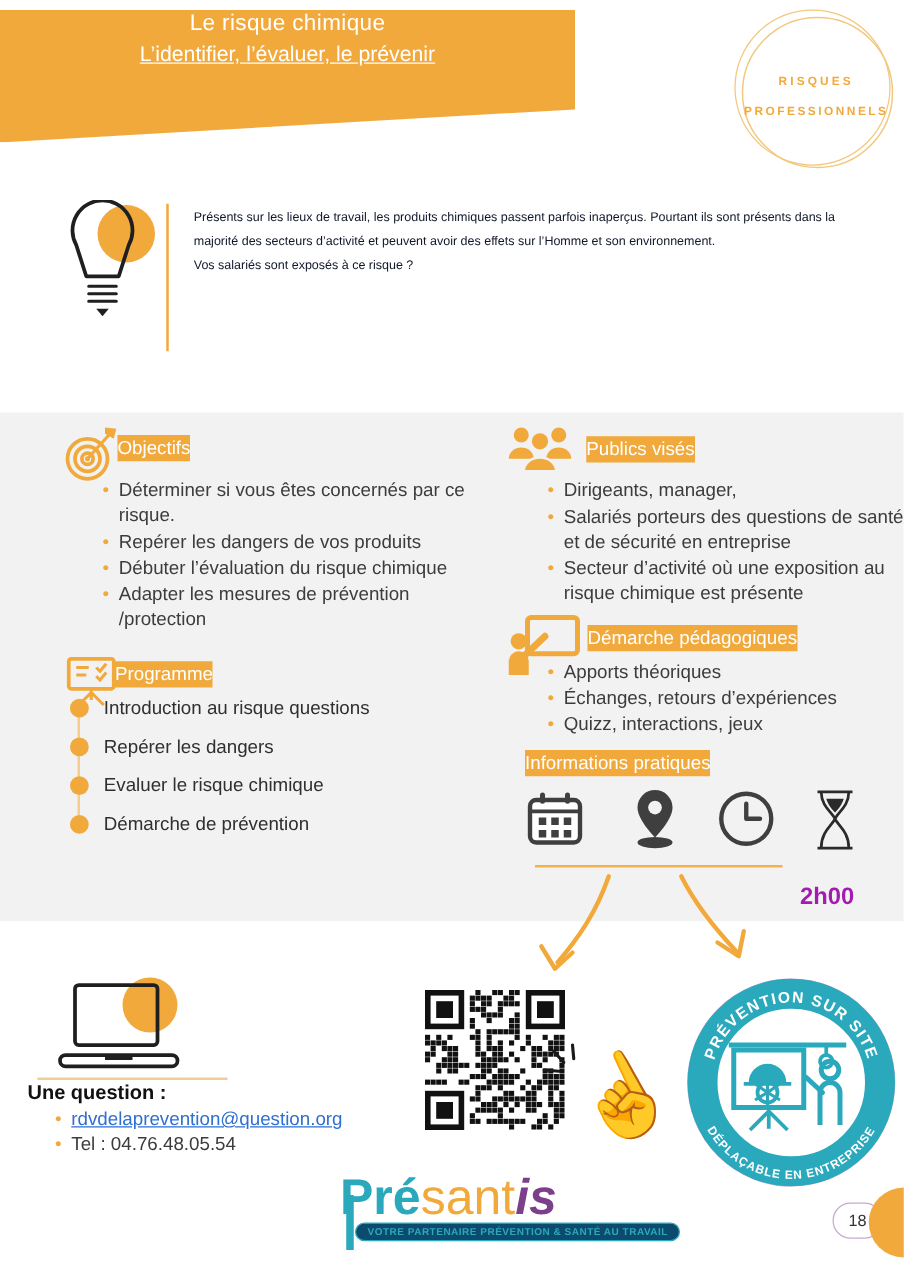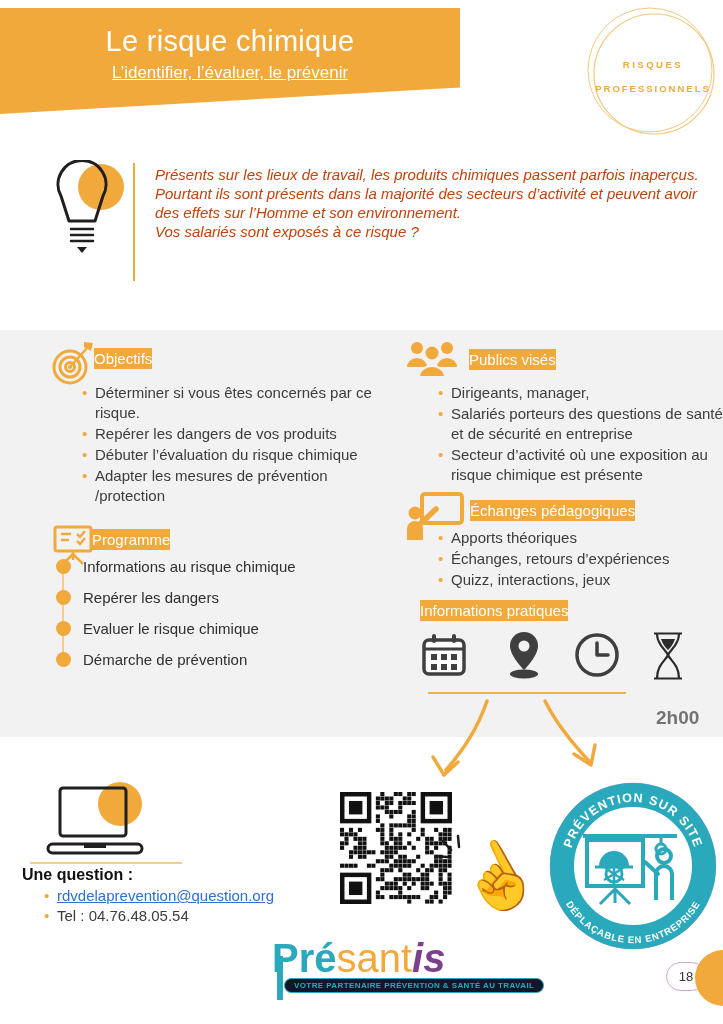--- a/index.html
+++ b/index.html
@@ -6,65 +6,65 @@
   body{
     width:723px;height:1024px;position:relative;overflow:hidden;
     background:#ffffff;font-family:"Liberation Sans", sans-serif;color:#3c3c3c;
   }
   
   .banner{
     position:absolute;left:0;top:8px;width:460px;height:106px;background:#F2A93C;
     clip-path:polygon(0 0,100% 0,100% 75%,0 100%);
     color:#fff;text-align:center;
   }
-  .banner-title{font-size:29px;font-weight:500;margin-top:17px;letter-spacing:.3px;}
+  .banner-title{font-size:18px;font-weight:500;letter-spacing:.3px;}
   .banner-sub{font-size:17px;font-weight:400;margin-top:5px;text-decoration:underline;}
   .hbadge{position:absolute;left:578px;top:4px;width:150px;height:140px;}
   
   .intro-icon{position:absolute;left:45px;top:160px;}
   .intro-divider{position:absolute;left:133px;top:163px;width:2px;height:118px;background:#F2A93C;}
-  .intro-text{position:absolute;left:155px;top:165px;width:548px;font-size:15px;line-height:19px;color:#c2410c;font-style:italic;}
+  .intro-text{position:absolute;left:155px;top:165px;width:548px;font-size:10px;line-height:19px;color:#0f172a;}
   .intro-text p{margin:0;}
   
   .gray-band{position:absolute;left:0;top:330px;width:723px;height:407px;background:#F2F2F2;}
   
   .sec-label{position:absolute;background:#F2A93C;color:#fff;font-size:15px;padding:2px 0;white-space:nowrap;}
   .blist{position:absolute;list-style:none;margin:0;padding:0;font-size:15px;line-height:20px;color:#3c3c3c;}
   .blist li{position:relative;padding-left:13px;margin-bottom:1px;}
   .blist li::before{content:"\2022";position:absolute;left:0;top:0;color:#F2A93C;}
   .icon-abs{position:absolute;}
   
   .prog{position:absolute;left:56px;top:558px;width:300px;}
   .prog .pline{position:absolute;left:6px;top:10px;width:2px;height:96px;background:#F6CD8C;}
   .prog-row{position:relative;display:flex;align-items:center;margin-bottom:15px;height:16px;}
   .prog-dot{width:15px;height:15px;border-radius:50%;background:#F2A93C;margin-right:12px;flex:0 0 auto;position:relative;}
   .prog-row span{font-size:15px;color:#2f2f2f;}
   .underline{position:absolute;left:428px;top:692px;width:198px;height:2px;background:#F4B14A;}
-  .duration{position:absolute;left:656px;top:707px;color:#737373;font-size:19px;font-weight:bold;}
+  .duration{position:absolute;left:640px;top:707px;color:#a21caf;font-size:19px;font-weight:bold;}
   
   .contact-line{position:absolute;left:30px;top:862px;width:152px;height:2px;background:#EFCD93;}
   .contact-h{position:absolute;left:22px;top:866px;font-size:16px;font-weight:bold;color:#111;}
   .contact-list{position:absolute;left:44px;top:886px;list-style:none;margin:0;padding:0;font-size:15px;line-height:20px;}
   .contact-list li{position:relative;padding-left:13px;}
   .contact-list li::before{content:"\2022";position:absolute;left:0;top:0;color:#F2A93C;}
   .contact-list a{color:#2E6FD2;text-decoration:underline;}
   
   .qr{position:absolute;left:340px;top:792px;}
   .hand{position:absolute;left:459px;top:840px;font-size:64px;color:#1a1a1a;transform:rotate(-28deg);}
   .sparks{position:absolute;left:432px;top:834px;}
   .site-badge{position:absolute;left:549px;top:782px;}
   .arrows{position:absolute;left:415px;top:698px;pointer-events:none;}
   
   .logo{position:absolute;left:272px;top:938px;font-size:40px;line-height:40px;white-space:nowrap;}
   .logo .l1{color:#2AA9BC;font-weight:bold;}
   .logo .l2{color:#F2A93C;}
   .logo .l3{color:#7B3F8C;font-style:italic;font-weight:bold;}
   .logo-stem{position:absolute;left:277px;top:956px;width:6px;height:44px;background:#2AA9BC;}
   .tagline{position:absolute;left:284px;top:978px;border:1px solid #2AA9BC;border-radius:9px;
-    color:#2AA9BC;font-size:8px;font-weight:bold;letter-spacing:.4px;padding:2px 9px;white-space:nowrap;background:#0f172a;}
+    color:#2AA9BC;font-size:8px;font-weight:bold;letter-spacing:.4px;padding:2px 9px;white-space:nowrap;background:#0c4a6e;}
   .page-pill{position:absolute;left:666px;top:962px;width:38px;height:27px;border:1.5px solid #C9A8D4;border-radius:15px;
     display:flex;align-items:center;justify-content:center;font-size:13px;color:#333;background:#fff;}
   .corner-dot{position:absolute;left:695px;top:950px;width:56px;height:56px;border-radius:50%;background:#F2A93C;}
 </style>
 </head>
 <body>
 
 <div class="banner">
   <div class="banner-title">Le risque chimique</div>
   <div class="banner-sub">L’identifier, l’évaluer, le prévenir</div>
@@ -134,21 +134,21 @@
     <path d="M9,11 h10 M9,17 h8" stroke-width="2.5"></path>
     <path d="M25,11 l3,3 5,-6 M25,18 l3,3 5,-6" stroke-width="2.5"></path>
     <path d="M21,28 v9 M21,31 l-10,10 M21,31 l10,10" stroke-width="2.5"></path>
   </g>
 </svg>
 <div class="sec-label" style="left:92px;top:529px;">Programme</div>
 <div class="prog">
   <div class="pline"></div>
   <div class="prog-row">
     <div class="prog-dot"></div>
-    <span>Informations au risque chimique</span>
+    <span>Introduction au risque questions</span>
   </div>
   <div class="prog-row">
     <div class="prog-dot"></div>
     <span>Repérer les dangers</span>
   </div>
   <div class="prog-row">
     <div class="prog-dot"></div>
     <span>Evaluer le risque chimique</span>
   </div>
   <div class="prog-row">
@@ -156,21 +156,21 @@
     <span>Démarche de prévention</span>
   </div>
 </div>
 
 <svg class="icon-abs" style="left:405px;top:492px;" width="60" height="48" viewBox="0 0 60 48">
   <rect x="17" y="2" width="40" height="29" rx="3" fill="none" stroke="#F2A93C" stroke-width="4"></rect>
   <circle cx="10" cy="21" r="6.5" fill="#F2A93C"></circle>
   <path d="M2,48 v-11 a8,8 0 0 1 16,0 v11 z" fill="#F2A93C"></path>
   <path d="M13,34 L31,17" stroke="#F2A93C" stroke-width="5.5" stroke-linecap="round"></path>
 </svg>
-<div class="sec-label" style="left:470px;top:500px;">Échanges pédagogiques</div>
+<div class="sec-label" style="left:470px;top:500px;">Démarche pédagogiques</div>
 <ul class="blist" style="left:438px;top:528px;width:285px;">
   <li><span>Apports théoriques</span></li>
   <li><span>Échanges, retours d’expériences</span></li>
   <li><span>Quizz, interactions, jeux</span></li>
 </ul>
 
 <div class="sec-label" style="left:420px;top:600px;">Informations pratiques</div>
 
 <svg class="icon-abs" style="left:421px;top:633px;" width="46" height="46" viewBox="0 0 46 46">
   <rect x="3" y="7" width="40" height="34" rx="5" fill="#fff" stroke="#3F3F3F" stroke-width="3.5"></rect>

